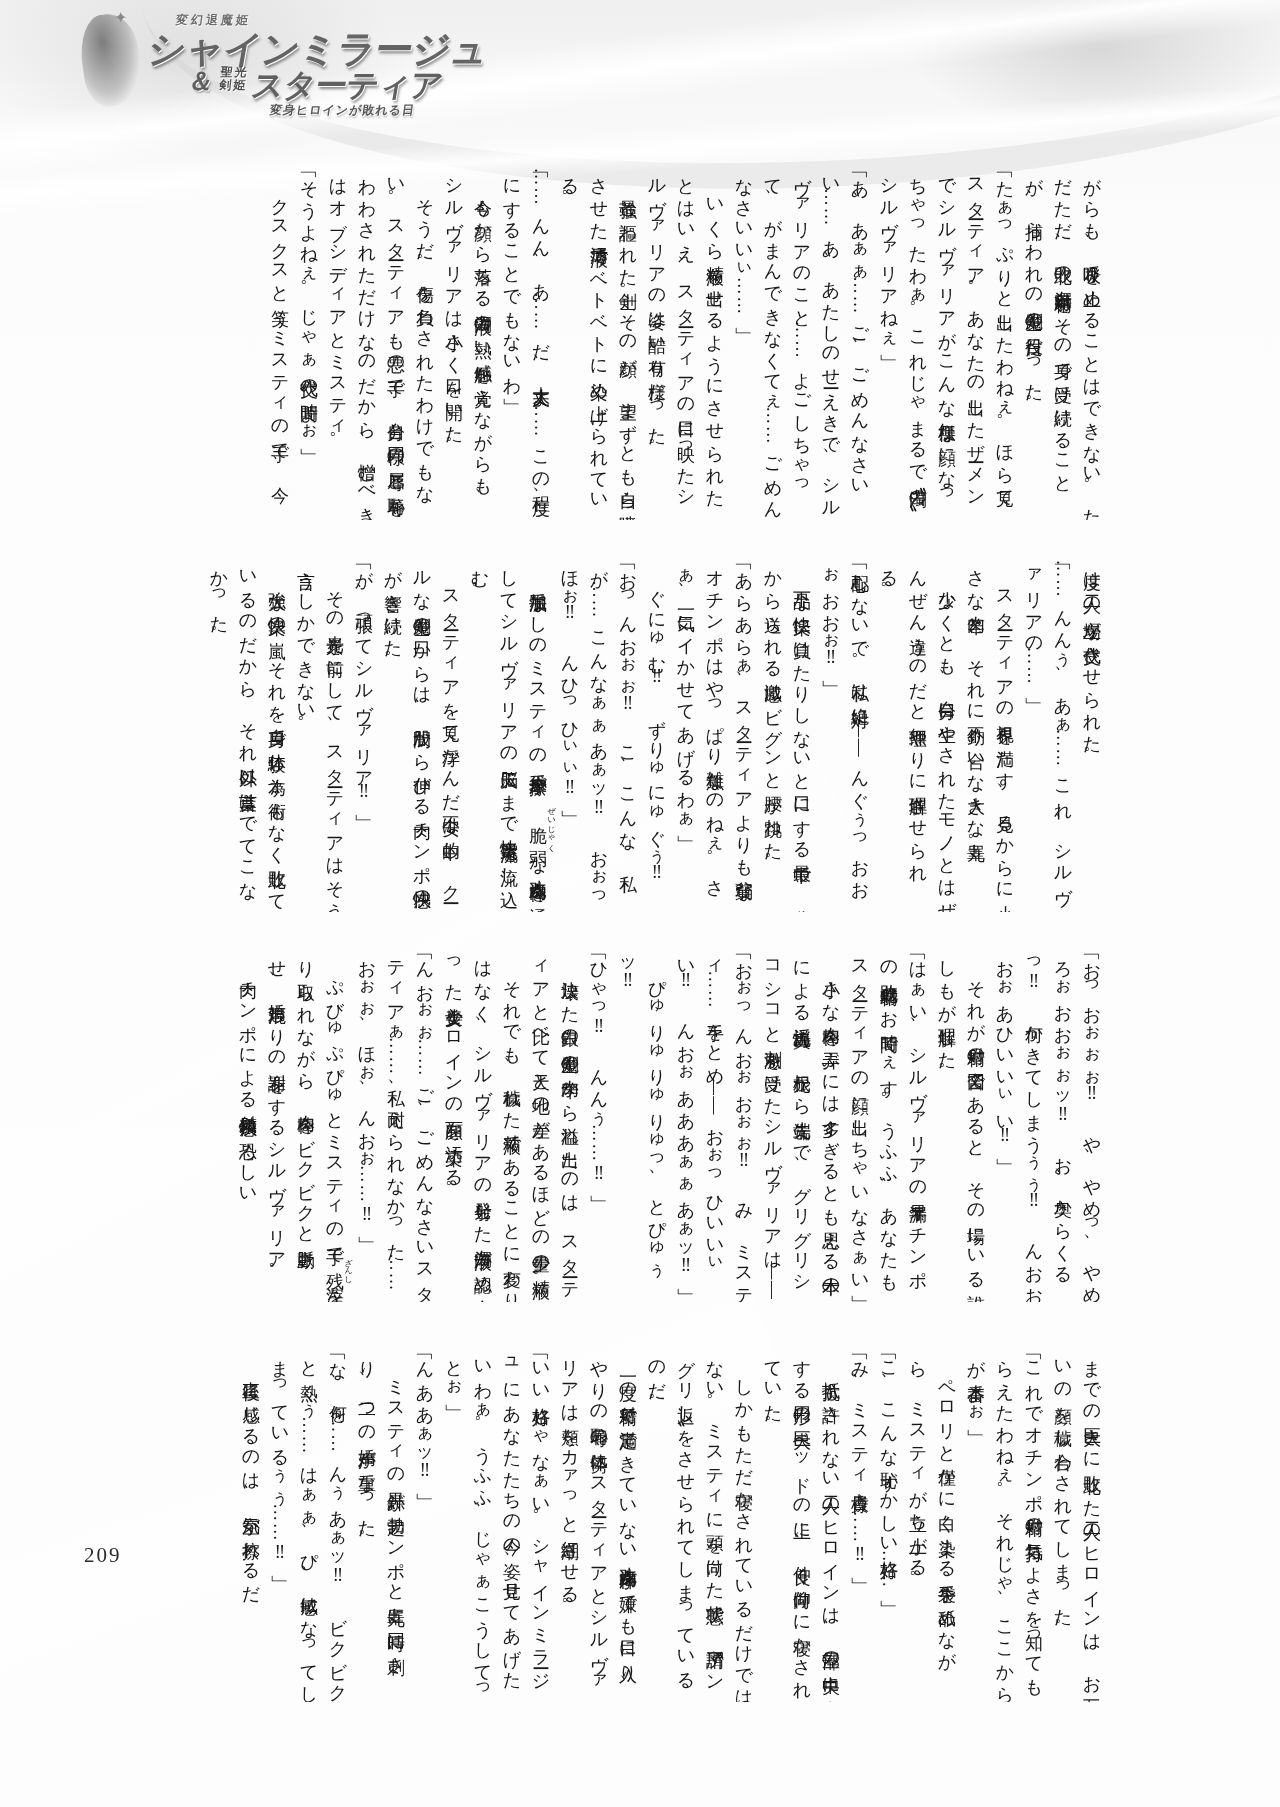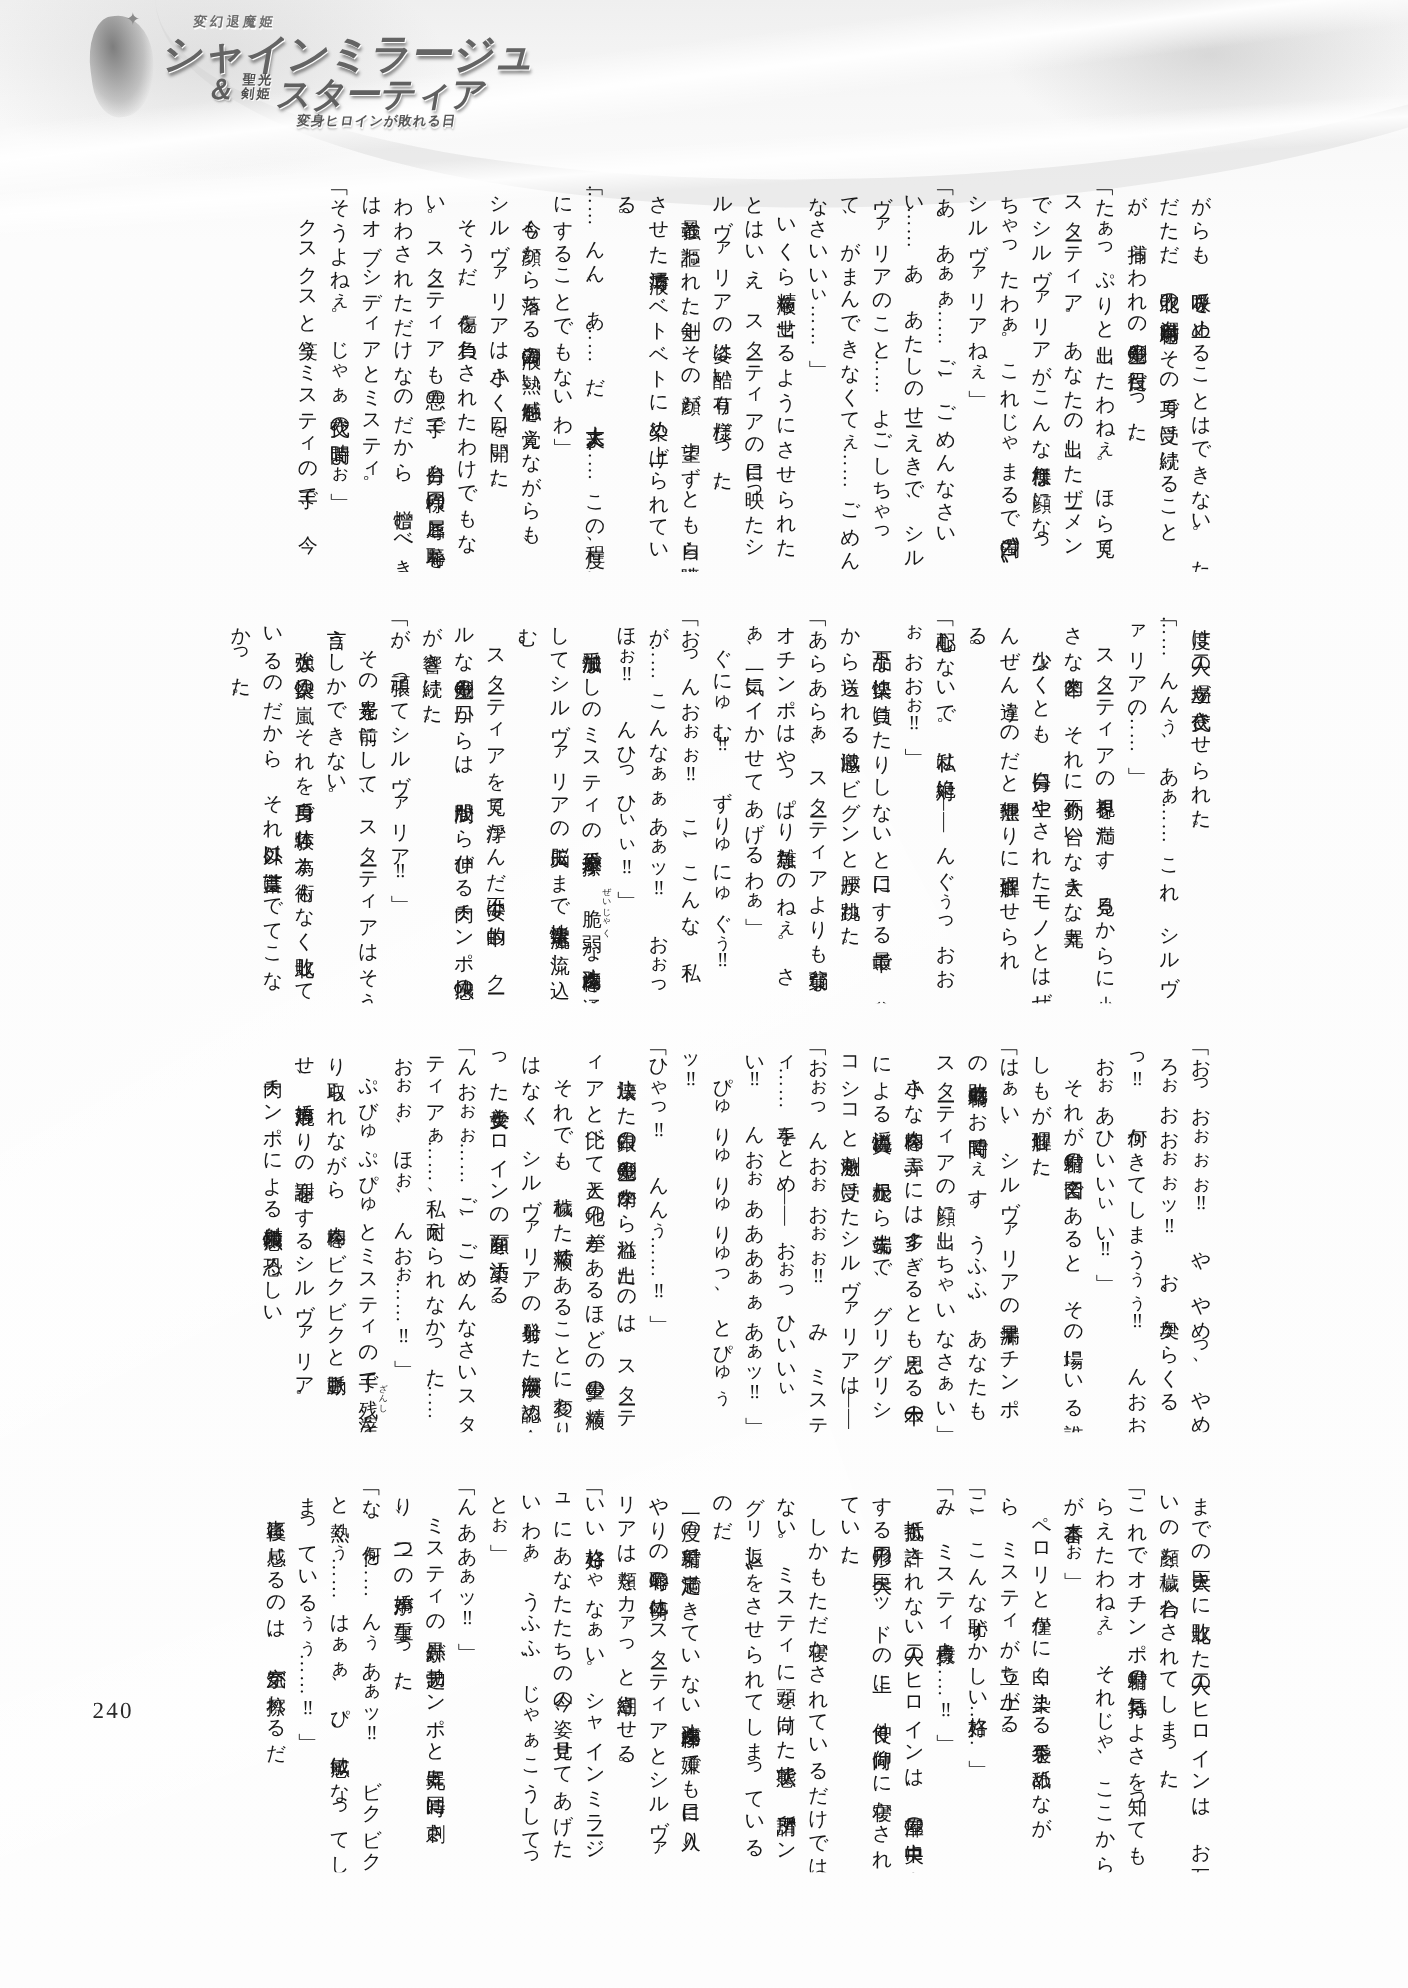--- a/index.html
+++ b/index.html
@@ -150,14 +150,14 @@
       <p>　抵抗も許されない二人のヒロインは、部屋の中央に存在する円形の巨大ベッドの上に、仲良く仰向けに寝かされていた。</p>
       <p>　しかもただ寝かされているだけではない。ミスティに頭を向けた状態で、所謂〝マングリ返し〟をさせられてしまっているのだ。</p>
       <p>　一度の射精で満足できていない改造肉棒が嫌でも目に入り、無理やりの恥辱の体勢にスターティアとシルヴァリアは頬をカァっと紅潮させる。</p>
       <p>「いい格好じゃなぁい。シャインミラージュにあなたたちの今の姿、見せてあげたいわぁ。うふふ、じゃぁこうしてっとぉ」</p>
       <p>「んああぁッ‼」</p>
       <p>　ミスティの黒針が勃起チンポと睾丸に同時に刺さり、二つの嬌声が重なった。</p>
       <p>「な、何を……んぅあぁッ‼　ビクビクと熱くぅ……はぁぁ、ぴ、敏感になってしまっているぅぅ……‼」</p>
       <p>　直後に感じるのは、空気が擦れるだ</p>
     </section>
 
-  <div class="page-number">240</div>
+  <div class="page-number">209</div>
 </div>
 
 </body></html>

